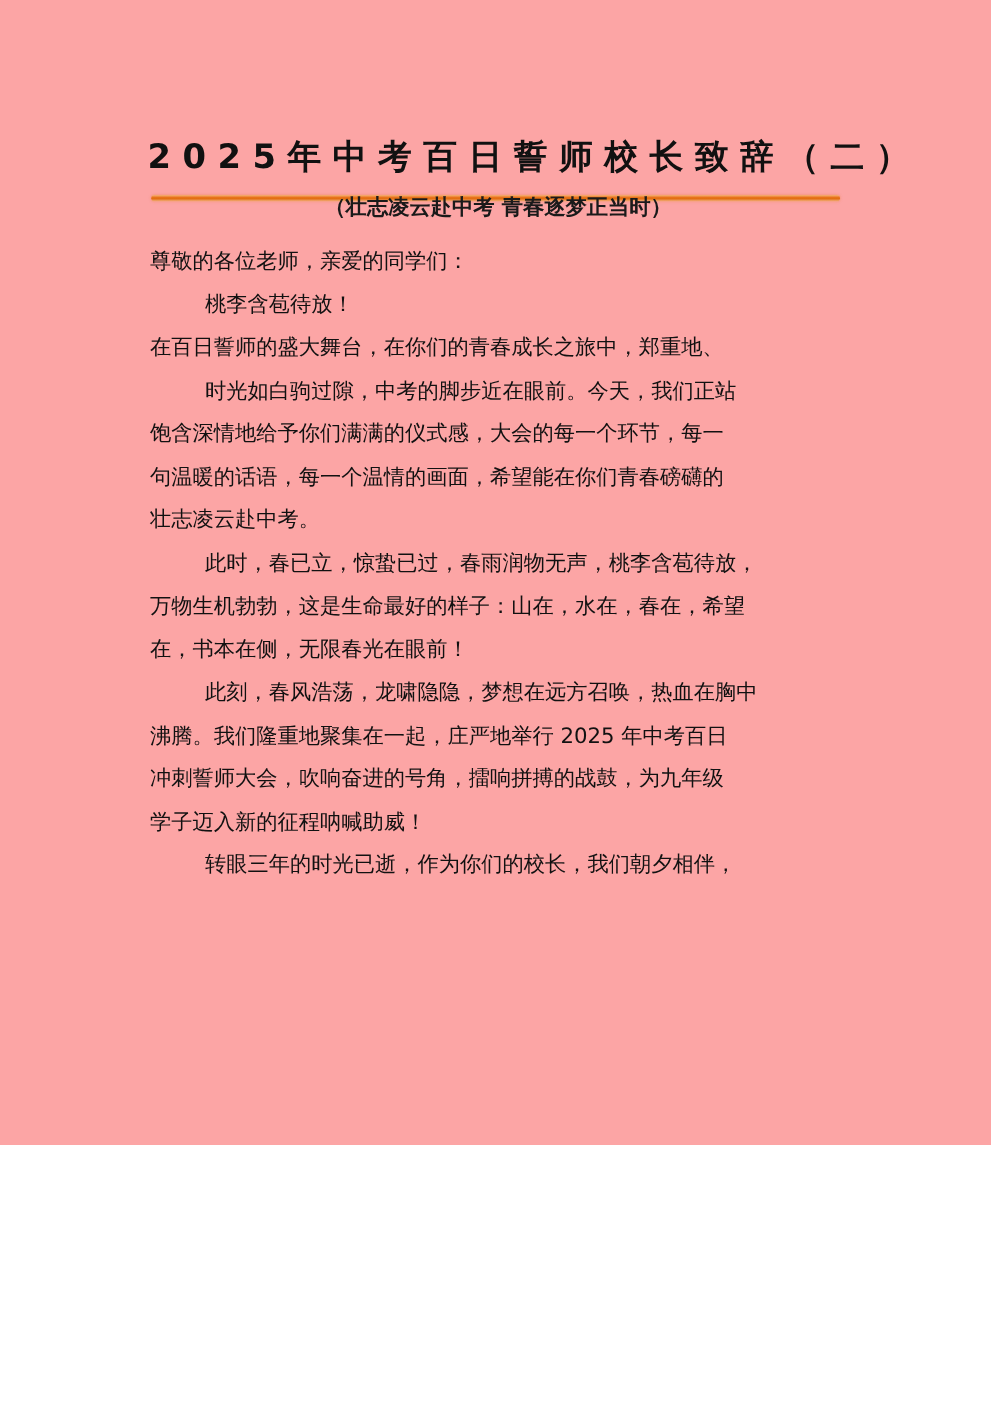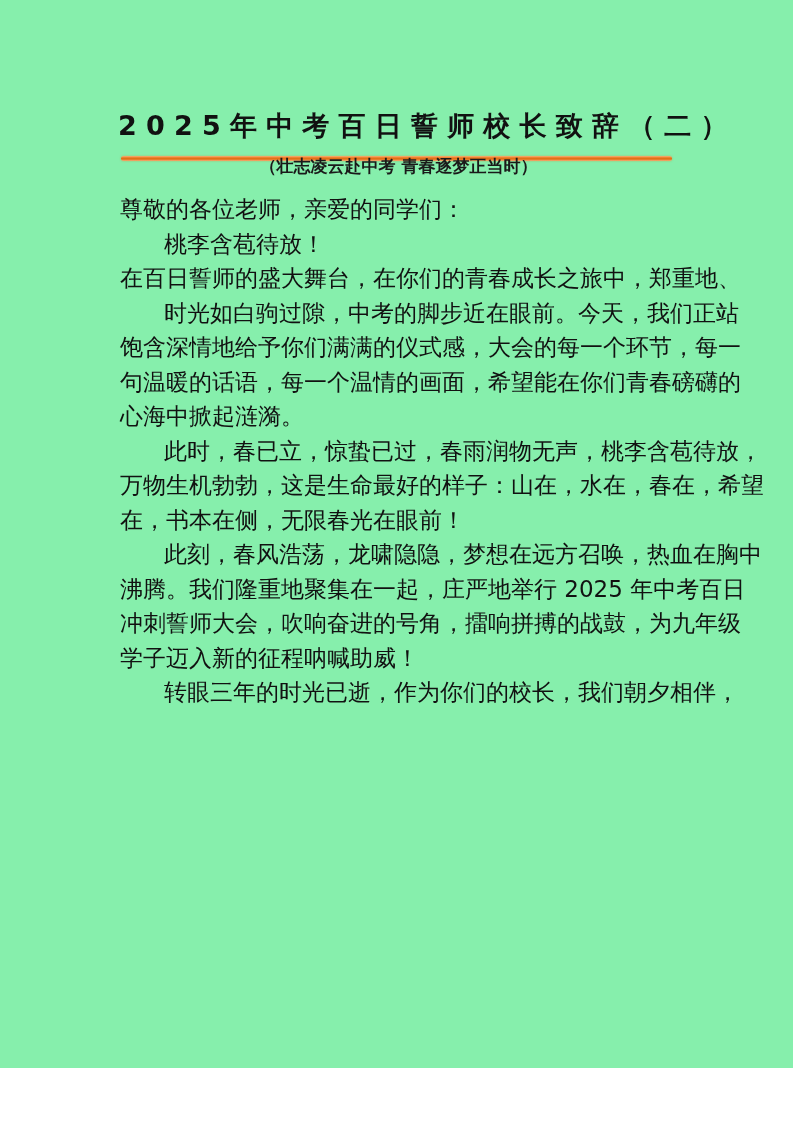--- a/index.html
+++ b/index.html
@@ -12,22 +12,22 @@
       height: 1122px;
       position: relative;
       overflow: hidden;
       font-family: "DejaVu Sans", sans-serif;
       color: #111111;
     }
     .page {
       position: absolute;
       left: 0; top: 0;
       width: 793px;
-      height: 1068px;
-      background: #86efac;
+      height: 916px;
+      background: #fca5a5;
     }
     .title {
       position: absolute;
       left: 118px;
       top: 106px;
       width: 560px;
       font-family: "DejaVu Sans", sans-serif;
       font-weight: bold;
       font-size: 27px;
       letter-spacing: 9.2px;
@@ -58,21 +58,21 @@
       color: #1a1a1a;
       white-space: nowrap;
       padding-left: 2px;
     }
     .body-text {
       position: absolute;
       left: 120px;
       top: 192px;
       width: 560px;
       font-family: "DejaVu Sans", sans-serif;
-      font-size: 23px;
+      font-size: 17px;
       line-height: 34.5px;
       color: #111111;
     }
     .body-text p {
       margin: 0;
       padding: 0;
       text-align: justify;
       text-align-last: left;
     }
     .body-text p.salutation {
@@ -102,21 +102,21 @@
 
     <p class="indent">
       <span class="line">桃李含苞待放！</span>
     </p>
 
     <p class="indent">
       <span class="line" style="margin-left:-44px">在百日誓师的盛大舞台，在你们的青春成长之旅中，郑重地、</span>
       <span class="line">时光如白驹过隙，中考的脚步近在眼前。今天，我们正站</span>
       <span class="line" style="margin-left:-44px">饱含深情地给予你们满满的仪式感，大会的每一个环节，每一</span>
       <span class="line" style="margin-left:-44px">句温暖的话语，每一个温情的画面，希望能在你们青春磅礴的</span>
-      <span class="line" style="margin-left:-44px">心海中掀起涟漪。</span>
+      <span class="line" style="margin-left:-44px">壮志凌云赴中考。</span>
     </p>
 
     <p class="indent">
       <span class="line">此时，春已立，惊蛰已过，春雨润物无声，桃李含苞待放，</span>
       <span class="line" style="margin-left:-44px">万物生机勃勃，这是生命最好的样子：山在，水在，春在，希望</span>
       <span class="line" style="margin-left:-44px">在，书本在侧，无限春光在眼前！</span>
     </p>
 
     <p class="indent">
       <span class="line">此刻，春风浩荡，龙啸隐隐，梦想在远方召唤，热血在胸中</span>

